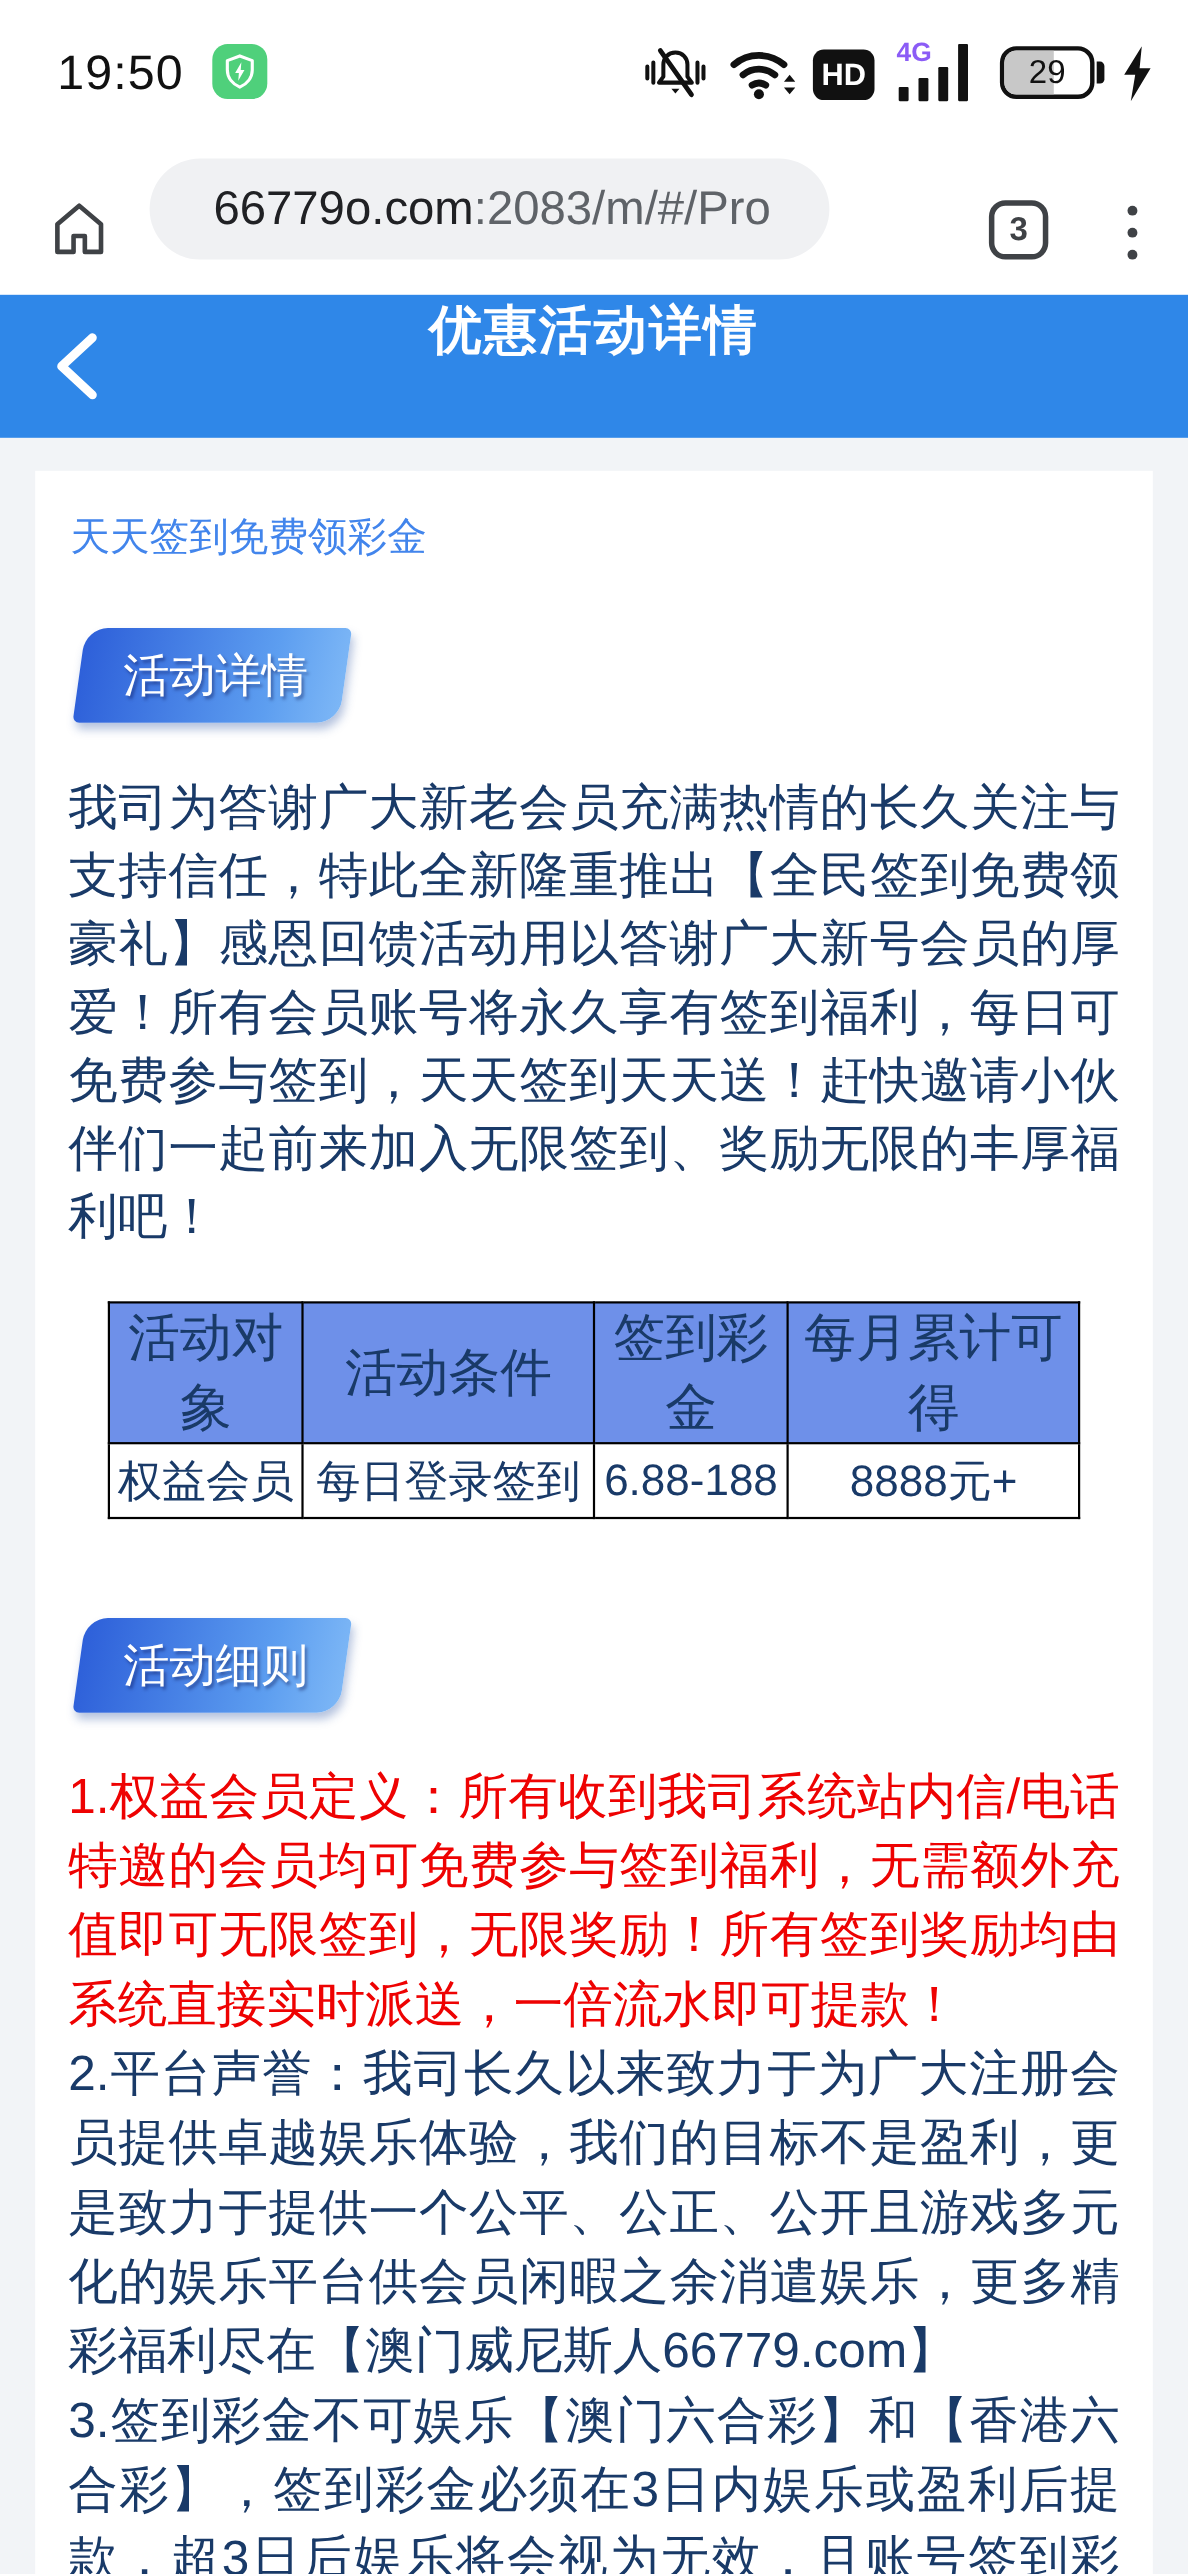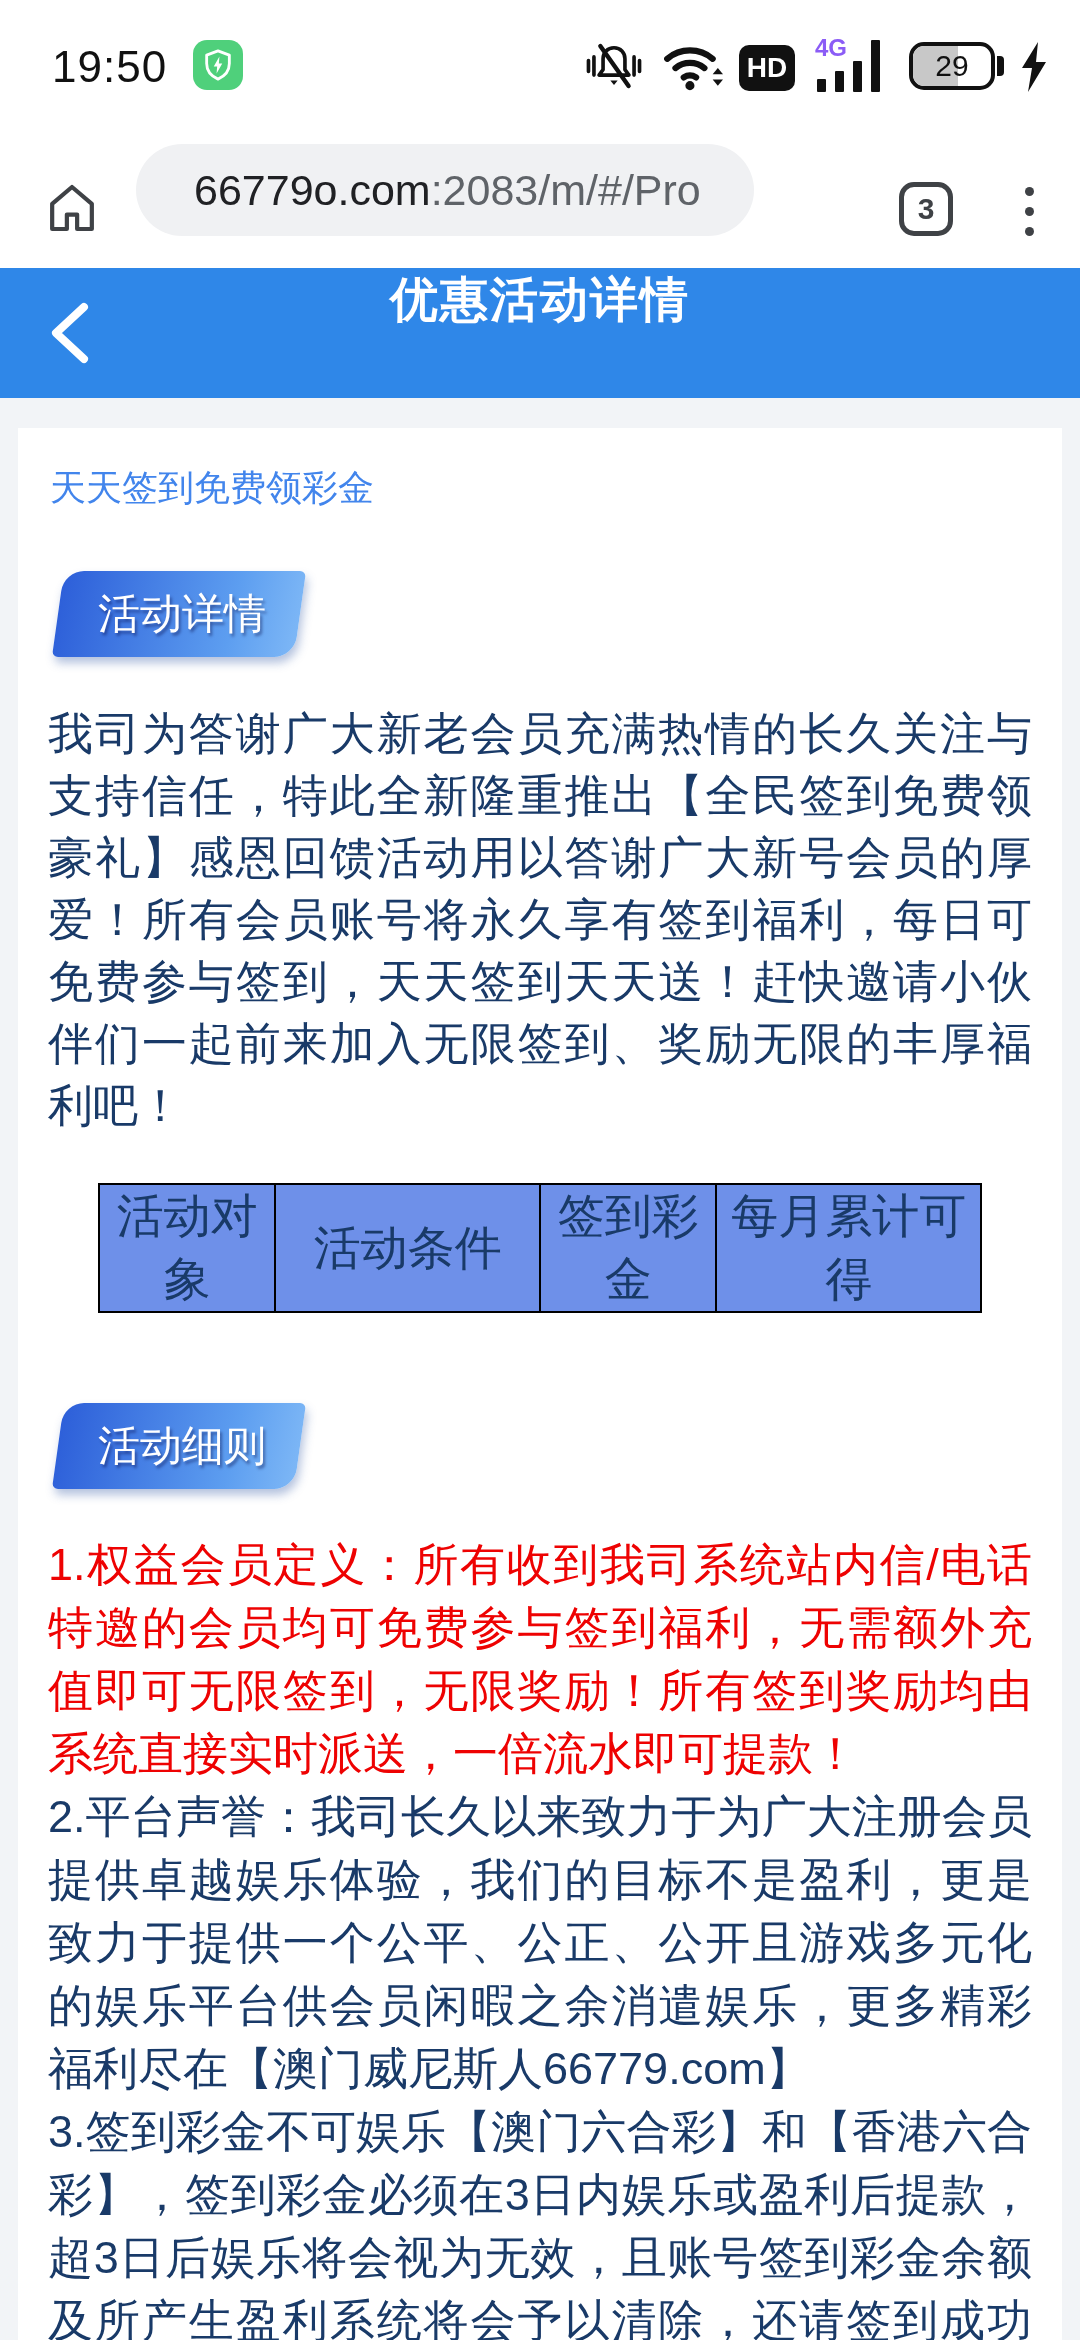--- a/index.html
+++ b/index.html
@@ -36,21 +36,21 @@
   .menu-dots { display:flex; flex-direction:column; gap:11px; margin-left:72px; margin-right:6px; }
   .menu-dots i { width:9px; height:9px; border-radius:50%; background:#3f4246; }
 
   
   .app-header { margin-top:32px; height:130px; background:#2f87e8; position:relative;
     display:flex; justify-content:center; }
   .back-btn { position:absolute; left:40px; top:50%; transform:translateY(-50%); width:56px; height:64px; }
   .app-title { color:#fff; font-size:48px; font-weight:bold; letter-spacing:2px; }
 
   
-  .page-bg { height:1942px; background:#f2f4f7; padding:30px 18px 0; }
+  .page-bg { height:1942px; background:#f2f4f7; padding:30px 32px 0; }
   .card { background:#fff; min-height:100%; padding:28px 30px 40px; }
 
   .promo-link { display:block; font-size:36px; color:#4285ec; text-decoration:none; margin:8px 0 0 2px; }
 
   .badge { position:relative; width:242px; height:86px; margin:58px 0 0 10px;
     background:linear-gradient(95deg,#2d5fd9 0%,#5d9ef0 72%,#7db7f6 100%);
     transform:skewX(-8deg); border-radius:20px 6px 20px 6px;
     box-shadow:3px 6px 9px rgba(40,80,160,.35); display:flex; align-items:center; }
   .badge span { transform:skewX(8deg); color:#fff; font-size:42px; padding-left:40px;
     text-shadow:2px 3px 3px rgba(0,0,60,.4); }
@@ -160,20 +160,26 @@
           <col class="col-20">
           <col class="col-30">
       </colgroup>
       <tbody>
           <tr>
         <th>活动对象</th>
         <th>活动条件</th>
         <th>签到彩金</th>
         <th>每月累计可得</th>
       </tr>
+      <tr>
+        <td>权益会员</td>
+        <td>每日登录签到</td>
+        <td>6.88-188</td>
+        <td>8888元+</td>
+      </tr>
     </tbody>
       </table>
 
     <div class="badge second">
       <span>活动细则</span>
     </div>
 
     <div class="rules">
       <p class="red">1.权益会员定义：所有收到我司系统站内信/电话特邀的会员均可免费参与签到福利，无需额外充值即可无限签到，无限奖励！所有签到奖励均由系统直接实时派送，一倍流水即可提款！</p>
       <p class="navy">2.平台声誉：我司长久以来致力于为广大注册会员提供卓越娱乐体验，我们的目标不是盈利，更是致力于提供一个公平、公正、公开且游戏多元化的娱乐平台供会员闲暇之余消遣娱乐，更多精彩福利尽在【澳门威尼斯人66779.com】</p>

